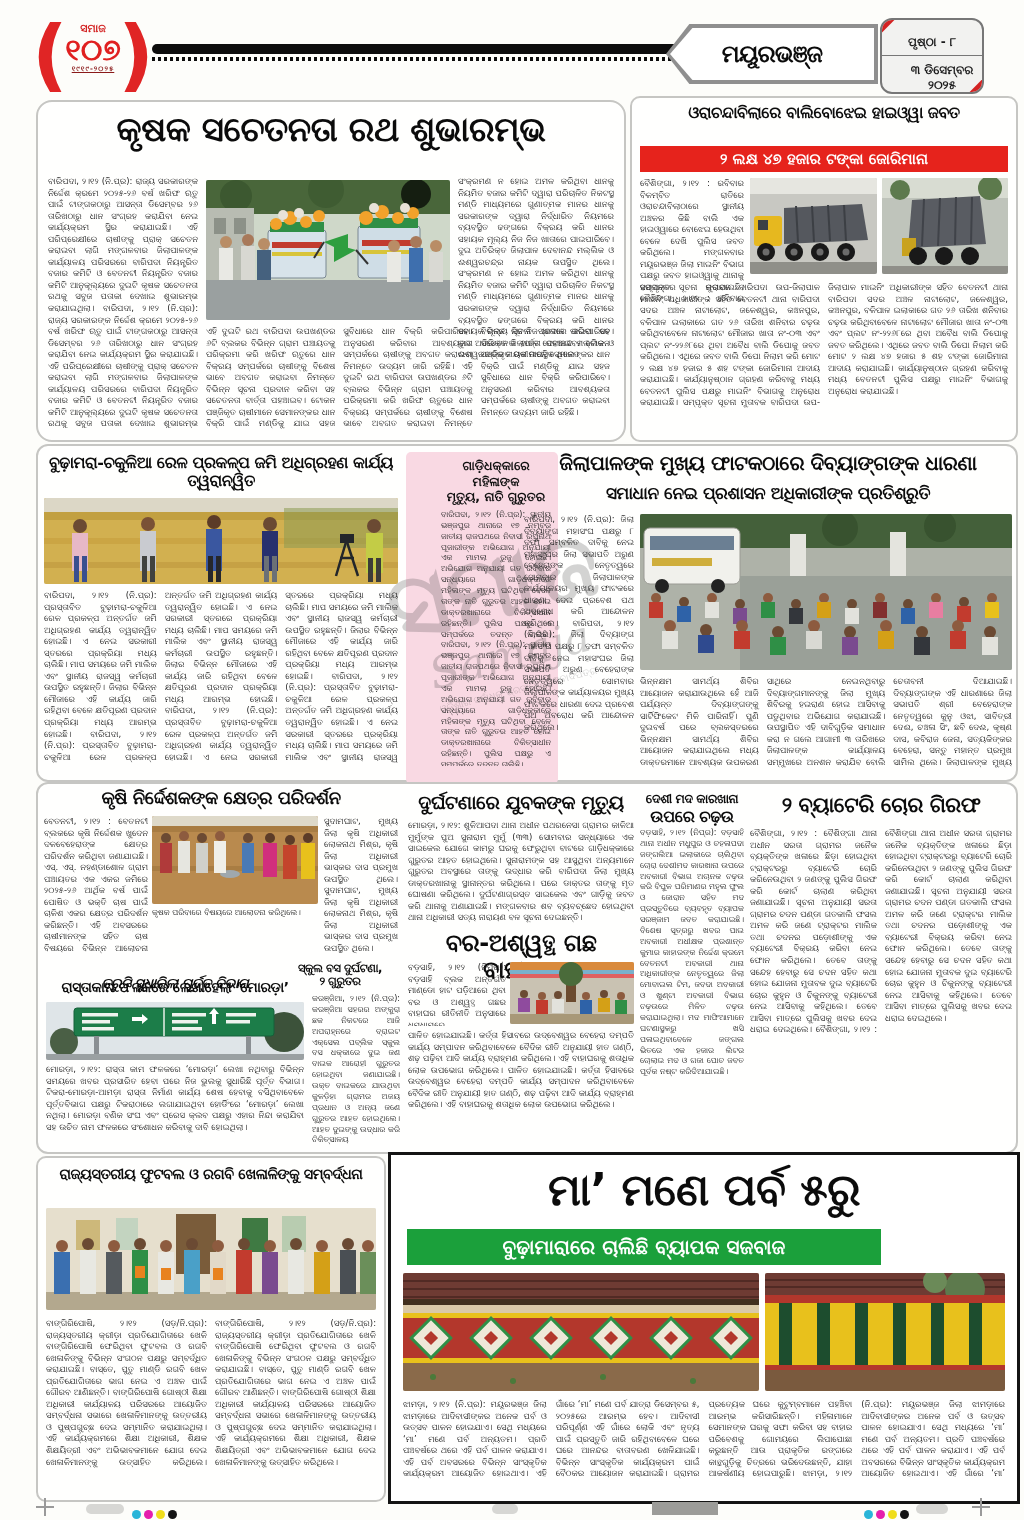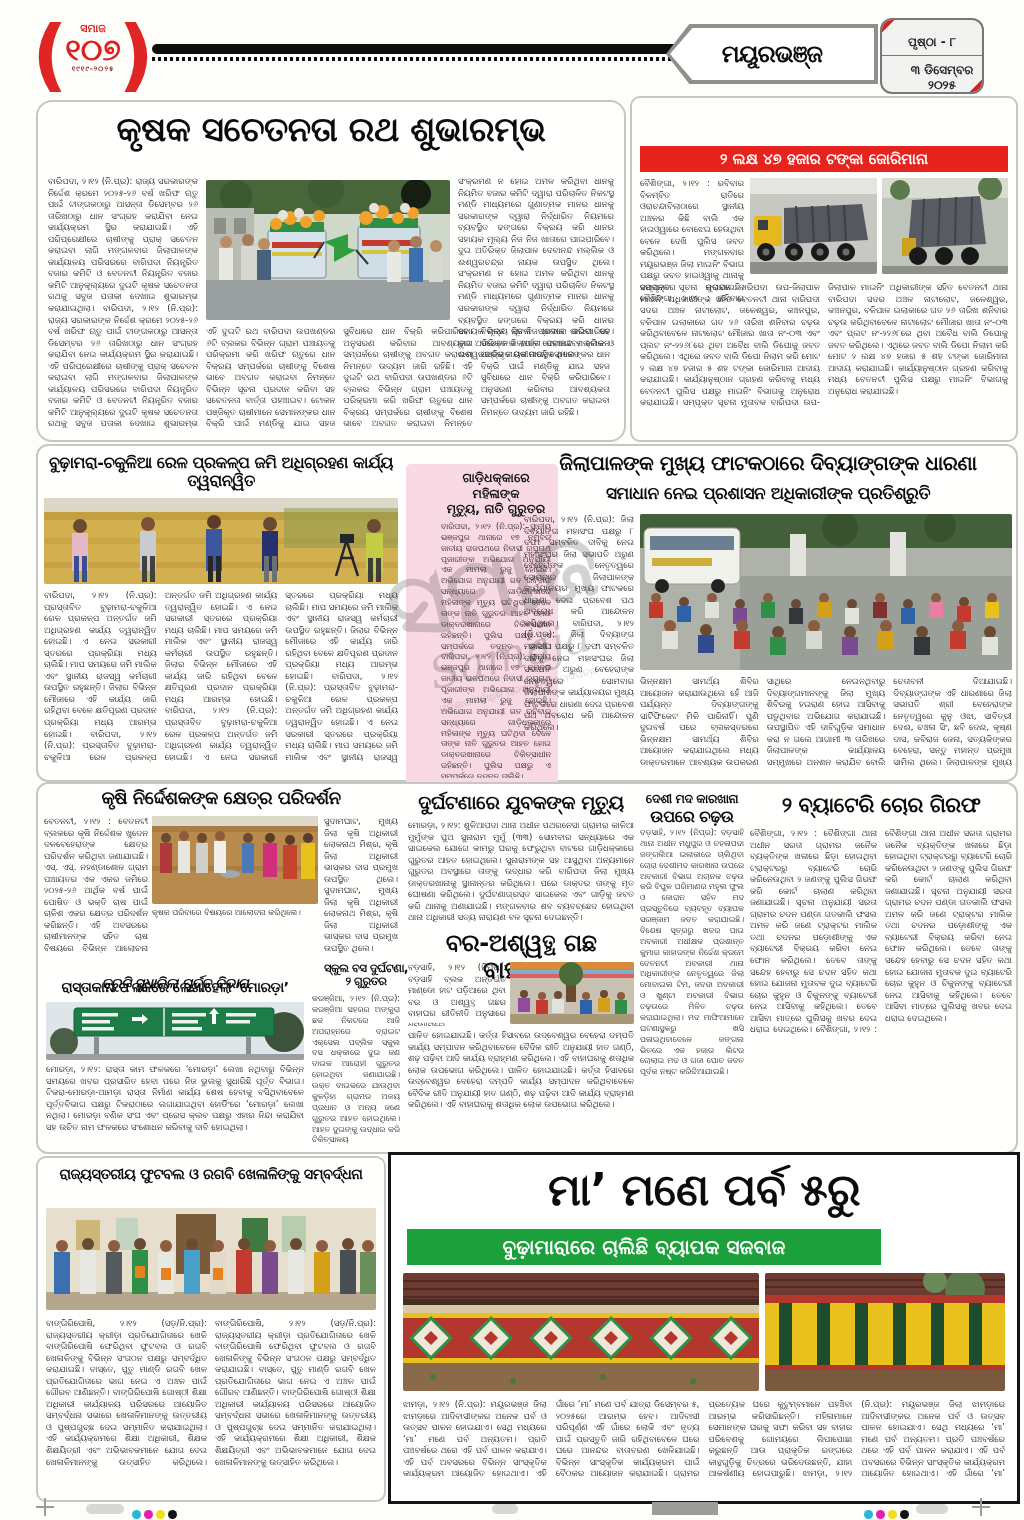--- a/index.html
+++ b/index.html
@@ -5,21 +5,21 @@
   html,body{margin:0;padding:0;background:#e9e9e6;}
   .page{position:relative;width:1024px;height:1520px;background:#fdfdfa;margin:0 auto;
         font-family:"DejaVu Sans",sans-serif;color:#1c1c1c;overflow:hidden;}
   .abs{position:absolute;}
   
   .logo{left:34px;top:14px;width:118px;height:90px;text-align:center;}
   .logo .paren{position:absolute;top:-4px;font-size:78px;font-weight:bold;color:#e02525;line-height:90px;}
   .logo .paren.l{left:-2px;} .logo .paren.r{right:-2px;}
   .logo-top{font-size:11px;font-weight:bold;color:#d32222;margin-top:8px;}
   .logo-num{font-size:30px;font-weight:800;color:#e02020;line-height:30px;}
-  .logo-years{font-size:7px;color:#8a1a1a;font-weight:bold;letter-spacing:1px;}
+  .logo-years{font-size:7px;color:#8a1a1a;font-weight:bold;letter-spacing:1px;text-decoration:underline;}
   .rule{left:152px;top:44px;width:522px;height:10px;background:#0d0d0d;border-radius:6px 0 0 6px;}
   .rule-dots{left:152px;top:57px;width:522px;height:4px;
      background:repeating-linear-gradient(90deg,#0d0d0d 0 3px,transparent 3px 6px);}
   .masthead{left:666px;top:24px;width:212px;height:60px;
      background:#8f8f8f;clip-path:polygon(0 50%,11% 0,100% 0,100% 100%,11% 100%);}
   .masthead-in{position:absolute;left:4px;top:4px;right:4px;bottom:4px;background:#fff;
      clip-path:polygon(0 50%,11% 0,100% 0,100% 100%,11% 100%);
      display:flex;align-items:center;justify-content:center;}
   .masthead-in span{font-size:24px;font-weight:800;color:#0b0b0b;letter-spacing:-1px;}
   .badge{left:880px;top:18px;width:100px;height:72px;background:#f2f2f0;border:2px solid #777;
@@ -144,20 +144,21 @@
             <circle cx="230" cy="66" r="6" fill="#b98d66"></circle>
             <rect x="223" y="72" width="14" height="30" fill="#d9d9d3"></rect>
           </g>
       </svg>
     </div>
     <div class="abs body-text" style="left:420px;top:74px;width:156px;height:252px;">ସଂକ୍ରମଣ ନ ହୋଇ ଅମଳ କରିଥିବା ଧାନକୁ ନିୟମିତ ବଜାର କମିଟି ଦ୍ୱାରା ପରିଚାଳିତ ନିକଟସ୍ଥ ମଣ୍ଡି ମାଧ୍ୟମରେ ଗୁଣାତ୍ମକ ମାନର ଧାନକୁ ସରକାରଙ୍କ ଦ୍ୱାରା ନିର୍ଦ୍ଧାରିତ ନିୟମରେ ବ୍ୟବସ୍ଥିତ ଢଙ୍ଗରେ ବିକ୍ରୟ କରି ଧାନର ସହାୟକ ମୂଲ୍ୟ ନିଜ ନିଜ ଖାତାରେ ପାଇପାରିବେ। ଦୁଇ ଅତିରିକ୍ତ ଜିଲାପାଳ ଦେବାନନ୍ଦ ମଲ୍ଲିକ ଓ ଈଶ୍ୱରଚନ୍ଦ୍ର ନାୟକ ଉପସ୍ଥିତ ଥିଲେ। ସଂକ୍ରମଣ ନ ହୋଇ ଅମଳ କରିଥିବା ଧାନକୁ ନିୟମିତ ବଜାର କମିଟି ଦ୍ୱାରା ପରିଚାଳିତ ନିକଟସ୍ଥ ମଣ୍ଡି ମାଧ୍ୟମରେ ଗୁଣାତ୍ମକ ମାନର ଧାନକୁ ସରକାରଙ୍କ ଦ୍ୱାରା ନିର୍ଦ୍ଧାରିତ ନିୟମରେ ବ୍ୟବସ୍ଥିତ ଢଙ୍ଗରେ ବିକ୍ରୟ କରି ଧାନର ସହାୟକ ମୂଲ୍ୟ ନିଜ ନିଜ ଖାତାରେ ପାଇପାରିବେ। ଦୁଇ ଅତିରିକ୍ତ ଜିଲାପାଳ ଦେବାନନ୍ଦ ମଲ୍ଲିକ ଓ ଈଶ୍ୱରଚନ୍ଦ୍ର ନାୟକ ଉପସ୍ଥିତ ଥିଲେ।</div>
     <div class="abs body-text c3" style="left:168px;top:224px;width:404px;height:104px;">ଏହି ଦୁଇଟି ରଥ ବାରିପଦା ଉପଖଣ୍ଡର ୬ଟି ବ୍ଲକର ବିଭିନ୍ନ ଗ୍ରାମ ପଞ୍ଚାୟତକୁ ପରିକ୍ରମା କରି ଖରିଫ ଋତୁରେ ଧାନ ବିକ୍ରୟ ସମ୍ପର୍କରେ ଚାଷୀଙ୍କୁ ବିଶେଷ ଭାବେ ଅବଗତ କରାଇବା ନିମନ୍ତେ ବିଭିନ୍ନ ସୂଚନା ପ୍ରଦାନ କରିବା ସହ ସଚେତନତା ବାର୍ତ୍ତା ପହଞ୍ଚାଇବ। ଟୋକନ ପଞ୍ଜିକୃତ ଚାଷୀମାନେ ସେମାନଙ୍କର ଧାନ ବିକ୍ରି ପାଇଁ ମଣ୍ଡିକୁ ଯାଇ ସହଜ ସୁବିଧାରେ ଧାନ ବିକ୍ରି କରିପାରିବେ। ଅନୁସରଣ କରିବାର ଆବଶ୍ୟକତା ସମ୍ପର୍କରେ ଚାଷୀଙ୍କୁ ଅବଗତ କରାଇବା ନିମନ୍ତେ ଉଦ୍ୟମ ଜାରି ରହିଛି। ଏହି ଦୁଇଟି ରଥ ବାରିପଦା ଉପଖଣ୍ଡର ୬ଟି ବ୍ଲକର ବିଭିନ୍ନ ଗ୍ରାମ ପଞ୍ଚାୟତକୁ ପରିକ୍ରମା କରି ଖରିଫ ଋତୁରେ ଧାନ ବିକ୍ରୟ ସମ୍ପର୍କରେ ଚାଷୀଙ୍କୁ ବିଶେଷ ଭାବେ ଅବଗତ କରାଇବା ନିମନ୍ତେ ବିଭିନ୍ନ ସୂଚନା ପ୍ରଦାନ କରିବା ସହ ସଚେତନତା ବାର୍ତ୍ତା ପହଞ୍ଚାଇବ। ଟୋକନ ପଞ୍ଜିକୃତ ଚାଷୀମାନେ ସେମାନଙ୍କର ଧାନ ବିକ୍ରି ପାଇଁ ମଣ୍ଡିକୁ ଯାଇ ସହଜ ସୁବିଧାରେ ଧାନ ବିକ୍ରି କରିପାରିବେ। ଅନୁସରଣ କରିବାର ଆବଶ୍ୟକତା ସମ୍ପର୍କରେ ଚାଷୀଙ୍କୁ ଅବଗତ କରାଇବା ନିମନ୍ତେ ଉଦ୍ୟମ ଜାରି ରହିଛି।</div>
   </div>
 
   <div class="abs box" style="left:630px;top:96px;width:384px;height:342px;border-radius:10px;">
+    <div class="abs hl" style="left:4px;top:6px;width:376px;font-size:16px;">ଓରାଚନ୍ଦାବିଲାରେ ବାଲିବୋଝେଇ ହାଇଓ୍ୱା ଜବତ</div>
     <div class="abs red-banner" style="left:8px;top:48px;width:368px;height:26px;font-size:15px;">୨ ଲକ୍ଷ ୪୭ ହଜାର ଟଙ୍କା ଜୋରିମାନା</div>
     <div class="abs body-text" style="left:8px;top:80px;width:104px;height:128px;">ବୈଶିଙ୍ଗା, ୨।୧୨ : ରବିବାର ବିଳମ୍ବିତ ରାତିରେ ଓରାଚନ୍ଦାବିଲାଠାରେ ସ୍ଥାନୀୟ ଅଞ୍ଚଳର କିଛି ବାଲି ଏକ ହାଇଓ୍ୱାରେ ବୋଝେଇ ହେଉଥିବା ବେଳେ ଦେଖି ପୁଲିସ ଜବତ କରିଥିଲେ। ମଙ୍ଗଳବାର ମୟୂରଭଞ୍ଜ ଜିଲା ମାଇନିଂ ବିଭାଗ ପକ୍ଷରୁ ଜବତ ହାଇଓ୍ୱାକୁ ଥାନାକୁ ହସ୍ତାନ୍ତର କରାଯାଇଛି। ବୈଶିଙ୍ଗା, ୨।୧୨ : ରବିବାର ବିଳମ୍ବିତ ରାତିରେ ଓରାଚନ୍ଦାବିଲାଠାରେ ସ୍ଥାନୀୟ ଅଞ୍ଚଳର କିଛି ବାଲି ଏକ ହାଇଓ୍ୱାରେ ବୋଝେଇ ହେଉଥିବା ବେଳେ ଦେଖି ପୁଲିସ ଜବତ କରିଥିଲେ। ମଙ୍ଗଳବାର ମୟୂରଭଞ୍ଜ ଜିଲା ମାଇନିଂ ବିଭାଗ ପକ୍ଷରୁ ଜବତ ହାଇଓ୍ୱାକୁ ଥାନାକୁ ହସ୍ତାନ୍ତର କରାଯାଇଛି।</div>
     <div class="abs photo" style="left:118px;top:80px;width:127px;height:96px;">
       <svg viewBox="0 0 127 96" preserveAspectRatio="none">
         <rect width="127" height="96" fill="#c8c8c2"></rect>
           <rect width="127" height="16" fill="#e6e6e0"></rect>
         <rect x="4" y="38" width="28" height="30" rx="3" fill="#e6b81f"></rect>
           <rect x="8" y="42" width="10" height="10" fill="#3a3f45"></rect>
         <polygon points="34,30 112,26 118,62 34,66" fill="#55585e"></polygon>
         <g stroke="#3c3f44" stroke-width="2">
@@ -250,21 +251,21 @@
         <g>
             <circle cx="330" cy="28" r="7" fill="#6b4a33"></circle>
             <rect x="322" y="35" width="17" height="40" fill="#c3cc46"></rect>
             <rect x="324" y="60" width="5" height="24" fill="#3c3c38"></rect>
             <rect x="332" y="60" width="5" height="24" fill="#3c3c38"></rect>
           </g>
       </svg>
     </div>
     <div class="abs body-text c3" style="left:6px;top:144px;width:354px;height:182px;">ବାରିପଦା, ୨।୧୨ (ନି.ପ୍ର): ପ୍ରସ୍ତାବିତ ବୁଢ଼ାମରା-ଚକୁଳିଆ ରେଳ ପ୍ରକଳ୍ପ ଅନ୍ତର୍ଗତ ଜମି ଅଧିଗ୍ରହଣ କାର୍ଯ୍ୟ ତ୍ୱରାନ୍ୱିତ ହୋଇଛି। ଏ ନେଇ ସରକାରୀ ସ୍ତରରେ ପ୍ରକ୍ରିୟା ମଧ୍ୟ ଚାଲିଛି। ମାପ ସମୟରେ ଜମି ମାଲିକ ଏବଂ ସ୍ଥାନୀୟ ରାଜସ୍ୱ କର୍ମଚାରୀ ଉପସ୍ଥିତ ରହୁଛନ୍ତି। ଜିଲାର ବିଭିନ୍ନ ମୌଜାରେ ଏହି କାର୍ଯ୍ୟ ଜାରି ରହିଥିବା ବେଳେ କ୍ଷତିପୂରଣ ପ୍ରଦାନ ପ୍ରକ୍ରିୟା ମଧ୍ୟ ଆରମ୍ଭ ହୋଇଛି। ବାରିପଦା, ୨।୧୨ (ନି.ପ୍ର): ପ୍ରସ୍ତାବିତ ବୁଢ଼ାମରା-ଚକୁଳିଆ ରେଳ ପ୍ରକଳ୍ପ ଅନ୍ତର୍ଗତ ଜମି ଅଧିଗ୍ରହଣ କାର୍ଯ୍ୟ ତ୍ୱରାନ୍ୱିତ ହୋଇଛି। ଏ ନେଇ ସରକାରୀ ସ୍ତରରେ ପ୍ରକ୍ରିୟା ମଧ୍ୟ ଚାଲିଛି। ମାପ ସମୟରେ ଜମି ମାଲିକ ଏବଂ ସ୍ଥାନୀୟ ରାଜସ୍ୱ କର୍ମଚାରୀ ଉପସ୍ଥିତ ରହୁଛନ୍ତି। ଜିଲାର ବିଭିନ୍ନ ମୌଜାରେ ଏହି କାର୍ଯ୍ୟ ଜାରି ରହିଥିବା ବେଳେ କ୍ଷତିପୂରଣ ପ୍ରଦାନ ପ୍ରକ୍ରିୟା ମଧ୍ୟ ଆରମ୍ଭ ହୋଇଛି। ବାରିପଦା, ୨।୧୨ (ନି.ପ୍ର): ପ୍ରସ୍ତାବିତ ବୁଢ଼ାମରା-ଚକୁଳିଆ ରେଳ ପ୍ରକଳ୍ପ ଅନ୍ତର୍ଗତ ଜମି ଅଧିଗ୍ରହଣ କାର୍ଯ୍ୟ ତ୍ୱରାନ୍ୱିତ ହୋଇଛି। ଏ ନେଇ ସରକାରୀ ସ୍ତରରେ ପ୍ରକ୍ରିୟା ମଧ୍ୟ ଚାଲିଛି। ମାପ ସମୟରେ ଜମି ମାଲିକ ଏବଂ ସ୍ଥାନୀୟ ରାଜସ୍ୱ କର୍ମଚାରୀ ଉପସ୍ଥିତ ରହୁଛନ୍ତି। ଜିଲାର ବିଭିନ୍ନ ମୌଜାରେ ଏହି କାର୍ଯ୍ୟ ଜାରି ରହିଥିବା ବେଳେ କ୍ଷତିପୂରଣ ପ୍ରଦାନ ପ୍ରକ୍ରିୟା ମଧ୍ୟ ଆରମ୍ଭ ହୋଇଛି। ବାରିପଦା, ୨।୧୨ (ନି.ପ୍ର): ପ୍ରସ୍ତାବିତ ବୁଢ଼ାମରା-ଚକୁଳିଆ ରେଳ ପ୍ରକଳ୍ପ ଅନ୍ତର୍ଗତ ଜମି ଅଧିଗ୍ରହଣ କାର୍ଯ୍ୟ ତ୍ୱରାନ୍ୱିତ ହୋଇଛି। ଏ ନେଇ ସରକାରୀ ସ୍ତରରେ ପ୍ରକ୍ରିୟା ମଧ୍ୟ ଚାଲିଛି। ମାପ ସମୟରେ ଜମି ମାଲିକ ଏବଂ ସ୍ଥାନୀୟ ରାଜସ୍ୱ କର୍ମଚାରୀ ଉପସ୍ଥିତ ରହୁଛନ୍ତି। ଜିଲାର ବିଭିନ୍ନ ମୌଜାରେ ଏହି କାର୍ଯ୍ୟ ଜାରି ରହିଥିବା ବେଳେ କ୍ଷତିପୂରଣ ପ୍ରଦାନ ପ୍ରକ୍ରିୟା ମଧ୍ୟ ଆରମ୍ଭ ହୋଇଛି।</div>
 
-    <div class="abs pinkbox" style="left:368px;top:18px;width:110px;height:320px;padding-left:35px;">
+    <div class="abs pinkbox" style="left:368px;top:6px;width:110px;height:320px;padding-left:35px;">
       <div class="pink-title">
         <div>ଗାଡ଼ିଧକ୍କାରେ ମହିଳାଙ୍କ</div>
         <div>ମୃତ୍ୟୁ, ନାତି ଗୁରୁତର</div>
       </div>
       <div class="body-text" style="height:256px;font-size:8px;">ବାରିପଦା, ୨।୧୨ (ନି.ପ୍ର): ସ୍ଥାନୀୟ ଭଞ୍ଜପୁର ଥାନାରେ ୧୭ ନମ୍ବର ଜାତୀୟ ରାଜପଥରେ ନିବାସୀ ରଘୁନାଥ ପୂଜାରୀଙ୍କ ଅଭିଯୋଗ ଅନୁଯାୟୀ ଏକ ମାମଲା ରୁଜୁ ହୋଇଛି। ଅଭିଯୋଗ ଅନୁଯାୟୀ ଗତ ରବିବାର ସନ୍ଧ୍ୟାରେ ଗାଡ଼ିଧକ୍କାରେ ମହିଳାଙ୍କ ମୃତ୍ୟୁ ଘଟିଥିବା ବେଳେ ତାଙ୍କ ନାତି ଗୁରୁତର ଆହତ ହୋଇ ଡାକ୍ତରଖାନାରେ ଚିକିତ୍ସାଧୀନ ରହିଛନ୍ତି। ପୁଲିସ ପକ୍ଷରୁ ଏ ସମ୍ପର୍କରେ ତଦନ୍ତ ଚାଲିଛି। ବାରିପଦା, ୨।୧୨ (ନି.ପ୍ର): ସ୍ଥାନୀୟ ଭଞ୍ଜପୁର ଥାନାରେ ୧୭ ନମ୍ବର ଜାତୀୟ ରାଜପଥରେ ନିବାସୀ ରଘୁନାଥ ପୂଜାରୀଙ୍କ ଅଭିଯୋଗ ଅନୁଯାୟୀ ଏକ ମାମଲା ରୁଜୁ ହୋଇଛି। ଅଭିଯୋଗ ଅନୁଯାୟୀ ଗତ ରବିବାର ସନ୍ଧ୍ୟାରେ ଗାଡ଼ିଧକ୍କାରେ ମହିଳାଙ୍କ ମୃତ୍ୟୁ ଘଟିଥିବା ବେଳେ ତାଙ୍କ ନାତି ଗୁରୁତର ଆହତ ହୋଇ ଡାକ୍ତରଖାନାରେ ଚିକିତ୍ସାଧୀନ ରହିଛନ୍ତି। ପୁଲିସ ପକ୍ଷରୁ ଏ ସମ୍ପର୍କରେ ତଦନ୍ତ ଚାଲିଛି।</div>
     </div>
 
     <div class="abs hl" style="left:486px;top:6px;width:488px;font-size:20px;">ଜିଲାପାଳଙ୍କ ମୁଖ୍ୟ ଫାଟକଠାରେ ଦିବ୍ୟାଙ୍ଗଙ୍କ ଧାରଣା</div>
     <div class="abs hl" style="left:486px;top:38px;width:488px;font-size:17px;">ସମାଧାନ ନେଇ ପ୍ରଶାସନ ଅଧିକାରୀଙ୍କ ପ୍ରତିଶ୍ରୁତି</div>
     <div class="abs body-text" style="left:486px;top:68px;width:110px;height:258px;">ବାରିପଦା, ୨।୧୨ (ନି.ପ୍ର): ଜିଲା ଦିବ୍ୟାଙ୍ଗ ମହାସଂଘ ପକ୍ଷରୁ ୮ ଦଫା ସମ୍ବଳିତ ଦାବିକୁ ନେଇ ମହାସଂଘର ଜିଲା ସଭାପତି ଅରୁଣ ବେହେରାଙ୍କ ନେତୃତ୍ୱରେ ସୋମବାର ଜିଲାପାଳଙ୍କ କାର୍ଯ୍ୟାଳୟର ମୁଖ୍ୟ ଫାଟକରେ ଧାରଣା ଦେଇ ପ୍ରବେଶ ପଥ ଅବରୋଧ କରି ଆନ୍ଦୋଳନ କରିଥିଲେ। ବାରିପଦା, ୨।୧୨ (ନି.ପ୍ର): ଜିଲା ଦିବ୍ୟାଙ୍ଗ ମହାସଂଘ ପକ୍ଷରୁ ୮ ଦଫା ସମ୍ବଳିତ ଦାବିକୁ ନେଇ ମହାସଂଘର ଜିଲା ସଭାପତି ଅରୁଣ ବେହେରାଙ୍କ ନେତୃତ୍ୱରେ ସୋମବାର ଜିଲାପାଳଙ୍କ କାର୍ଯ୍ୟାଳୟର ମୁଖ୍ୟ ଫାଟକରେ ଧାରଣା ଦେଇ ପ୍ରବେଶ ପଥ ଅବରୋଧ କରି ଆନ୍ଦୋଳନ କରିଥିଲେ।</div>
@@ -452,21 +453,21 @@
             <polygon points="86,15 96,15 96,12 102,17 96,22 96,19 86,19"></polygon>
             <polygon points="166,22 166,12 163,12 168,6 173,12 170,12 170,22"></polygon>
           </g>
         <rect x="48" y="34" width="5" height="18" fill="#8a8f93"></rect>
           <rect x="200" y="34" width="5" height="18" fill="#8a8f93"></rect>
         <rect y="52" width="258" height="6" fill="#9aa0a2"></rect>
       </svg>
     </div>
     <div class="abs body-text" style="left:8px;top:280px;width:258px;height:82px;">ମୋରଡ଼ା, ୨।୧୨: ରାସ୍ତା କାମ ଫଳକରେ ‘ମୋରଡ଼ା’ ଲେଖା ନଥିବାରୁ ବିଭିନ୍ନ ସମୟରେ ଖବର ପ୍ରସାରିତ ହେବା ପରେ ନିଜ ଭୁଲକୁ ସୁଧାରିଛି ପୂର୍ତ୍ତ ବିଭାଗ। ଟିକରା-ମୋରଡ଼ା-ଆମଡ଼ା ରାସ୍ତା ନିର୍ମାଣ କାର୍ଯ୍ୟ ଶେଷ ହେବାକୁ ବସିଥିବାବେଳେ ପୂର୍ତ୍ତବିଭାଗ ପକ୍ଷରୁ ଟିକରାଠାରେ ଲଗାଯାଇଥିବା ହୋର୍ଡିଂରେ ‘ମୋରଡ଼ା’ ଲେଖା ନଥିଲା। ମୋରଡ଼ା ବଣିକ ସଂଘ ଏବଂ ପ୍ରେସ କ୍ଲବ ପକ୍ଷରୁ ଏହାର ନିନ୍ଦା କରାଯିବା ସହ ଉଚିତ ନାମ ଫଳକରେ ସଂଶୋଧନ କରିବାକୁ ଦାବି ହୋଇଥିଲା।</div>
 
-    <div class="abs hl" style="left:284px;top:178px;width:88px;font-size:11.5px;">ସ୍କୁଲ ବସ ଦୁର୍ଘଟଣା, ୨ ଗୁରୁତର</div>
+    <div class="abs hl" style="left:258px;top:178px;width:88px;font-size:11.5px;">ସ୍କୁଲ ବସ ଦୁର୍ଘଟଣା, ୨ ଗୁରୁତର</div>
     <div class="abs body-text" style="left:274px;top:210px;width:88px;height:152px;font-size:8px;">କରଞ୍ଜିଆ, ୨।୧୨ (ନି.ପ୍ର): କରଞ୍ଜିଆ ସହରର ଅଙ୍କୁରା ଛକ ନିକଟରେ ଆଜି ଅପରାହ୍ନରେ ବ୍ରାଇଟ ଏକ୍ସେଲ ପବ୍ଲିକ ସ୍କୁଲ ବସ ଧକ୍କାରେ ଦୁଇ ଜଣ ବାଇକ ଆରୋହୀ ଗୁରୁତର ହୋଇଥିବା ଜଣାଯାଇଛି। ଉକ୍ତ ବାଇକରେ ଯାଉଥିବା କୁଳଡ଼ିହା ଗ୍ରାମର ଅଜୟ ପ୍ରଧାନ ଓ ଅନ୍ୟ ଜଣେ ଗୁରୁତର ଆହତ ହୋଇଥିଲେ। ଆହତ ଦୁଇଙ୍କୁ ଉଦ୍ଧାର କରି ଚିକିତ୍ସାଳୟ ପଠାଇଥିବାବେଳେ ପୁଲିସ ବସଟିକୁ ଜବତ କରି ନିଜ ହେପାଜତକୁ ନେଇଛି।</div>
 
     <div class="abs hl" style="left:370px;top:8px;width:226px;font-size:19px;">ଦୁର୍ଘଟଣାରେ ଯୁବକଙ୍କ ମୃତ୍ୟୁ</div>
     <div class="abs body-text" style="left:370px;top:36px;width:226px;height:104px;">ମୋରଡ଼ା, ୨।୧୨: ଶୁଳିଆପଦା ଥାନା ଅଧୀନ ପଥରନେସା ଗ୍ରାମର କାଳିଆ ମୁର୍ମୁଙ୍କ ପୁଅ ସୁନାରାମ ମୁର୍ମୁ (୩୩) ସୋମବାର ସନ୍ଧ୍ୟାରେ ଏକ ସାଇକେଲ ଯୋଗେ କାମରୁ ଘରକୁ ଫେରୁଥିବା ବାଟରେ ଗାଡ଼ିଧକ୍କାରେ ଗୁରୁତର ଆହତ ହୋଇଥିଲେ। ସୁନାରାମଙ୍କ ସହ ଆସୁଥିବା ଅନ୍ୟମାନେ ଗୁରୁତର ଅବସ୍ଥାରେ ତାଙ୍କୁ ଉଦ୍ଧାର କରି ବାରିପଦା ଜିଲା ମୁଖ୍ୟ ଡାକ୍ତରଖାନାକୁ ସ୍ଥାନାନ୍ତର କରିଥିଲେ। ପରେ ଡାକ୍ତର ତାଙ୍କୁ ମୃତ ଘୋଷଣା କରିଥିଲେ। ଦୁର୍ଘଟଣାଗ୍ରସ୍ତ ସାଇକେଲ ଏବଂ ଗାଡ଼ିକୁ ଜବତ କରି ଥାନାକୁ ଅଣାଯାଇଛି। ମଙ୍ଗଳବାର ଶବ ବ୍ୟବଚ୍ଛେଦ ହୋଇଥିବା ଥାନା ଅଧିକାରୀ ସତ୍ୟ ନାରାୟଣ ବଳ ସୂଚନା ଦେଇଛନ୍ତି।</div>
 
     <div class="abs hl" style="left:370px;top:146px;width:226px;font-size:24px;">ବର-ଅଶ୍ୱତ୍ଥ ଗଛ ବାହାଘର</div>
     <div class="abs body-text" style="left:370px;top:178px;width:98px;height:64px;">ବଡ଼ସାହି, ୨।୧୨ (ନିପ୍ର): ବଡ଼ସାହି ବ୍ଲକ ଅନ୍ତର୍ଗତ ମାଣ୍ଡୋ ହାଟ ପଡ଼ିଆରେ ଥିବା ବର ଓ ଅଶ୍ୱତ୍ଥ ଗଛର ବାହାଘର ରୀତିନୀତି ଅନୁସାରେ ଧୁମଧାମରେ</div>
     <div class="abs photo" style="left:472px;top:178px;width:124px;height:62px;">
       <svg viewBox="0 0 124 62" preserveAspectRatio="none">
         <rect width="124" height="62" fill="#c9c2b2"></rect>

